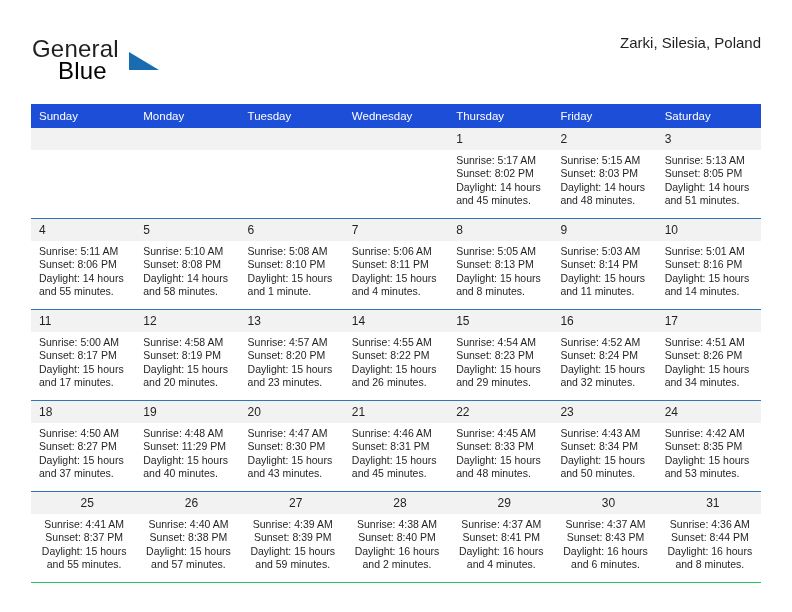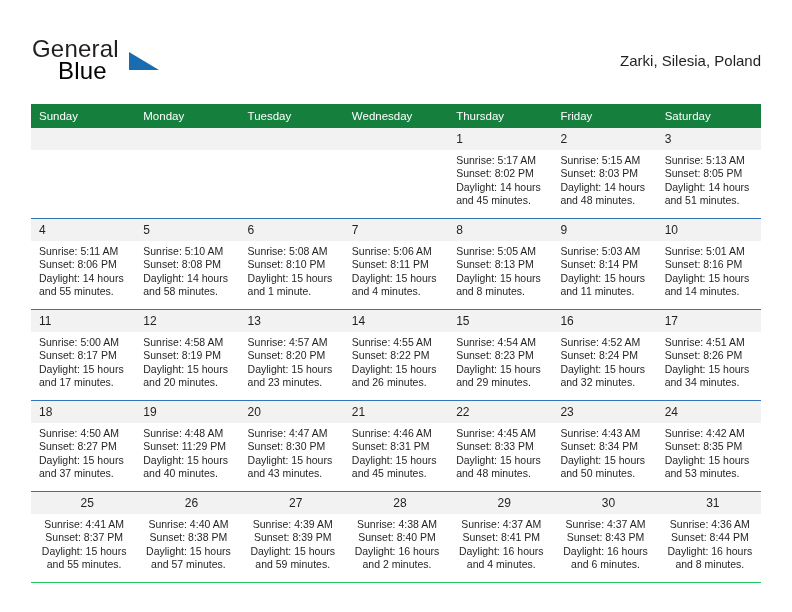--- a/index.html
+++ b/index.html
@@ -75,35 +75,35 @@
   .cal-title {
     font-size: 27px;
     color: #231f20;
     line-height: 34px;
     white-space: nowrap;
   }
   .cal-subtitle {
     font-size: 15px;
     color: #231f20;
     line-height: 22px;
-    margin-top: 22px;
+    margin-top: 4px;
     white-space: nowrap;
   }
 
   
   .calendar {
     position: absolute;
     left: 31px;
     top: 104px;
     width: 730px;
     border-collapse: collapse;
     table-layout: fixed;
   }
   .calendar th {
-    background: #15803d;
+    background: #1d4ed8;
     color: #ffffff;
     font-size: 11.5px;
     font-weight: normal;
     text-align: left;
     padding: 6px 0 6px 8px;
     height: 21px;
     box-sizing: border-box;
     border: none;
   }
   .calendar td {

